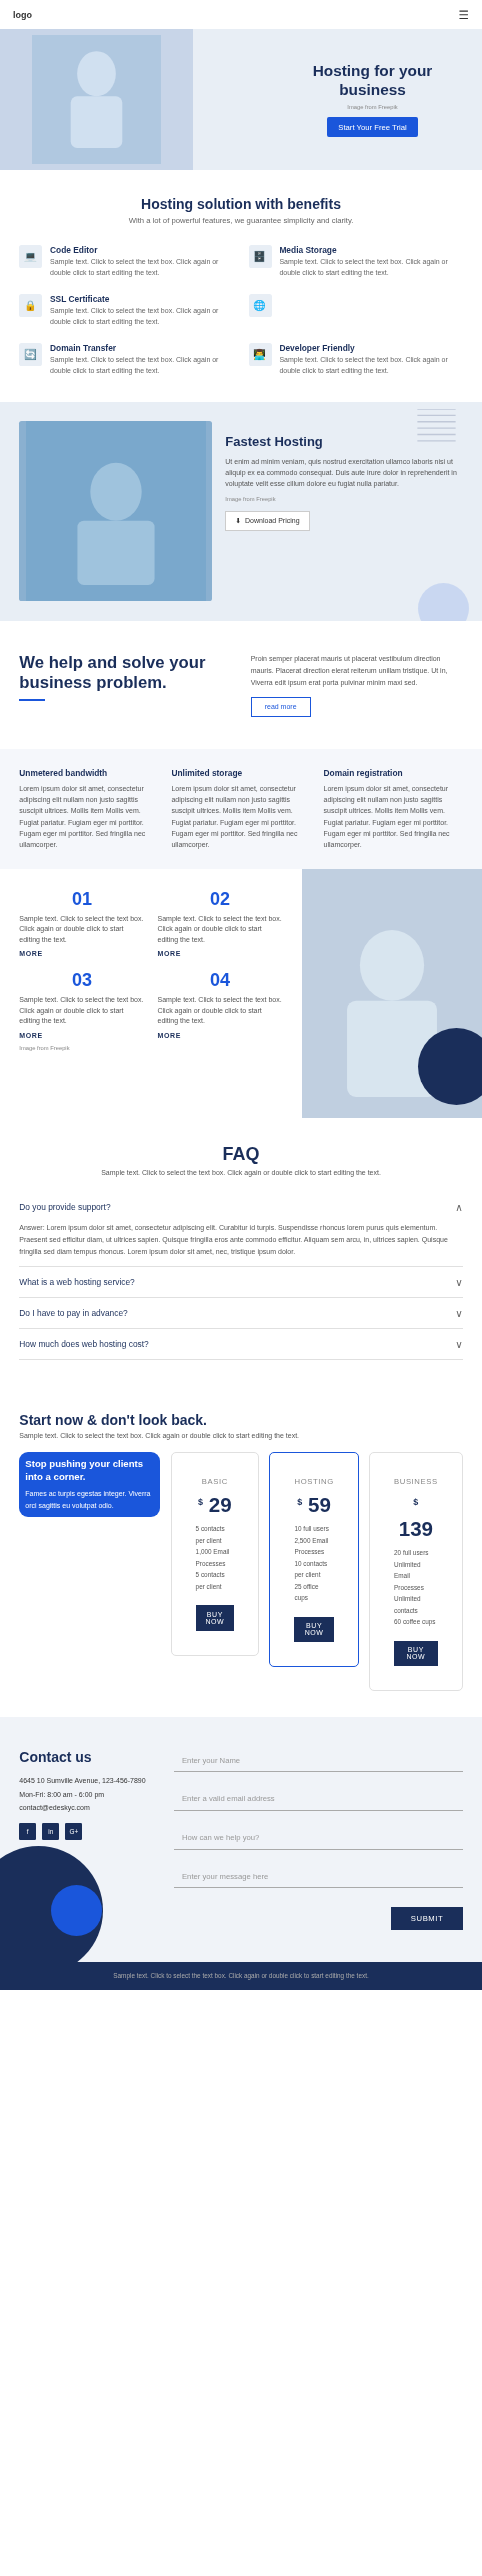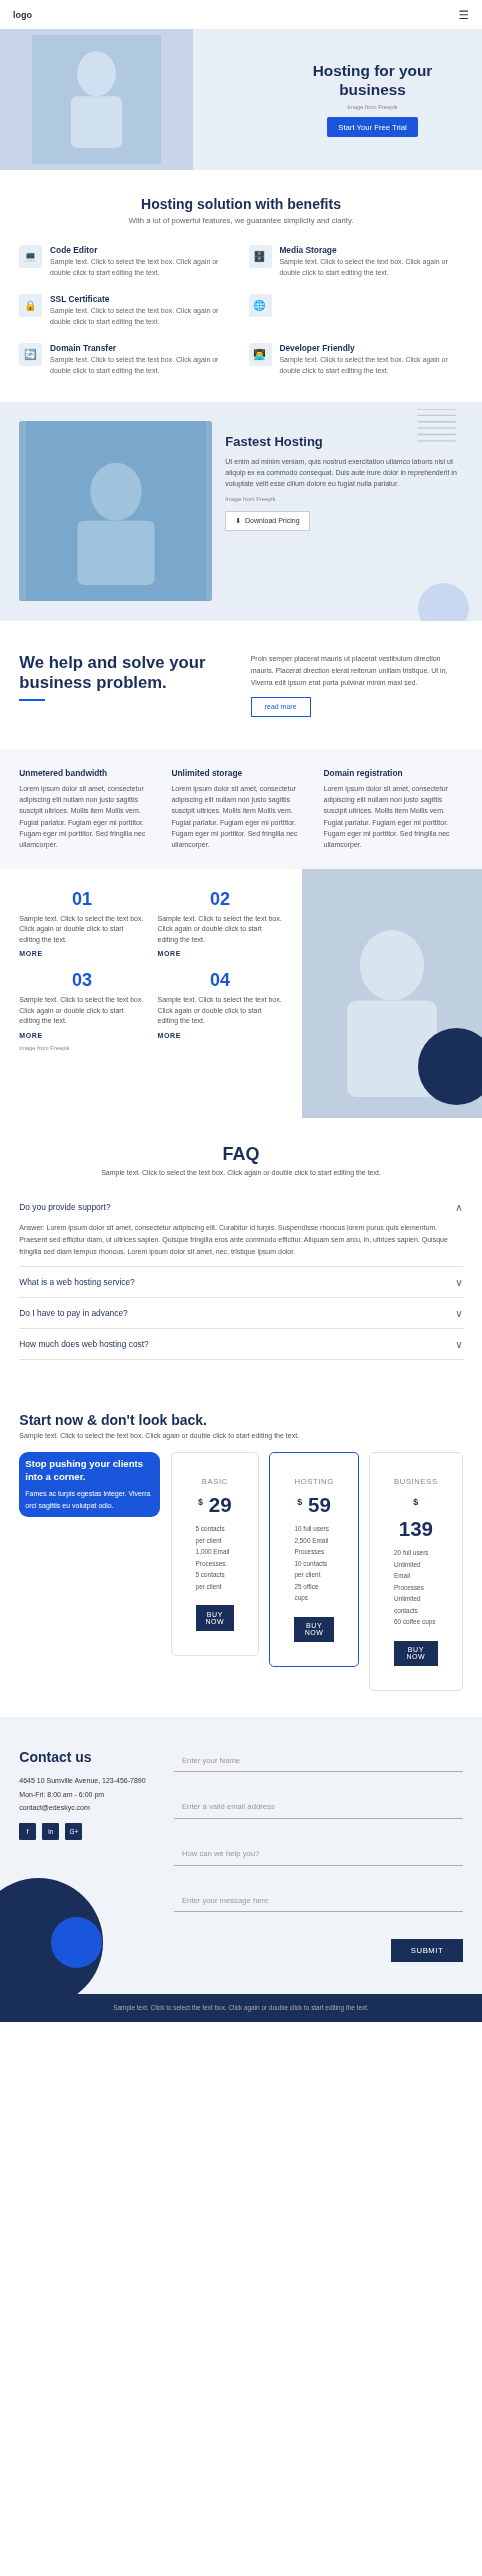--- a/index.html
+++ b/index.html
@@ -96,21 +96,21 @@
     .contact-section { background: #f0f3f8; padding: 32px 19.3px; position: relative; overflow: hidden; }
     .contact-deco-circle { position: absolute; left: -26px; bottom: -13px; width: 129px; height: 129px; border-radius: 50%; background: #1a2e5a; }
     .contact-deco-circle2 { position: absolute; left: 51px; bottom: 26px; width: 51px; height: 51px; border-radius: 50%; background: #1a56db; }
     .contact-inner { display: flex; gap: 26px; position: relative; z-index: 2; }
     .contact-left { width: 129px; }
     .contact-title { font-size: 14px; font-weight: bold; color: #1a2e5a; margin-bottom: 9px; }
     .contact-info { font-size: 7px; color: #333; line-height: 1.9; }
     .contact-social { display: flex; gap: 6.4px; margin-top: 9px; }
     .social-icon { width: 16.7px; height: 16.7px; background: #1a2e5a; border-radius: 1.3px; display: flex; align-items: center; justify-content: center; color: #fff; font-size: 6.4px; cursor: pointer; }
     .contact-right { flex: 1; }
-    .contact-form { display: flex; flex-direction: column; gap: 24px; }
+    .contact-form { display: flex; flex-direction: column; gap: 16px; }
     .contact-form input { padding: 6.4px 7.7px; border: none; border-bottom: 0.6px solid #aaa; background: transparent; font-size: 7.7px; outline: none; color: #333; }
     .contact-form input::placeholder { color: #999; }
     .contact-submit { background: #1a2e5a; color: #fff; border: none; padding: 7px 19.3px; font-size: 7.7px; cursor: pointer; letter-spacing: 0.6px; align-self: flex-end; margin-top: 2.6px; }
 
     
     .footer { background: #1a2e5a; padding: 10.3px 19.3px; text-align: center; }
     .footer p { font-size: 6.4px; color: #aaa; }
   </style>
 </head>
 <body>

